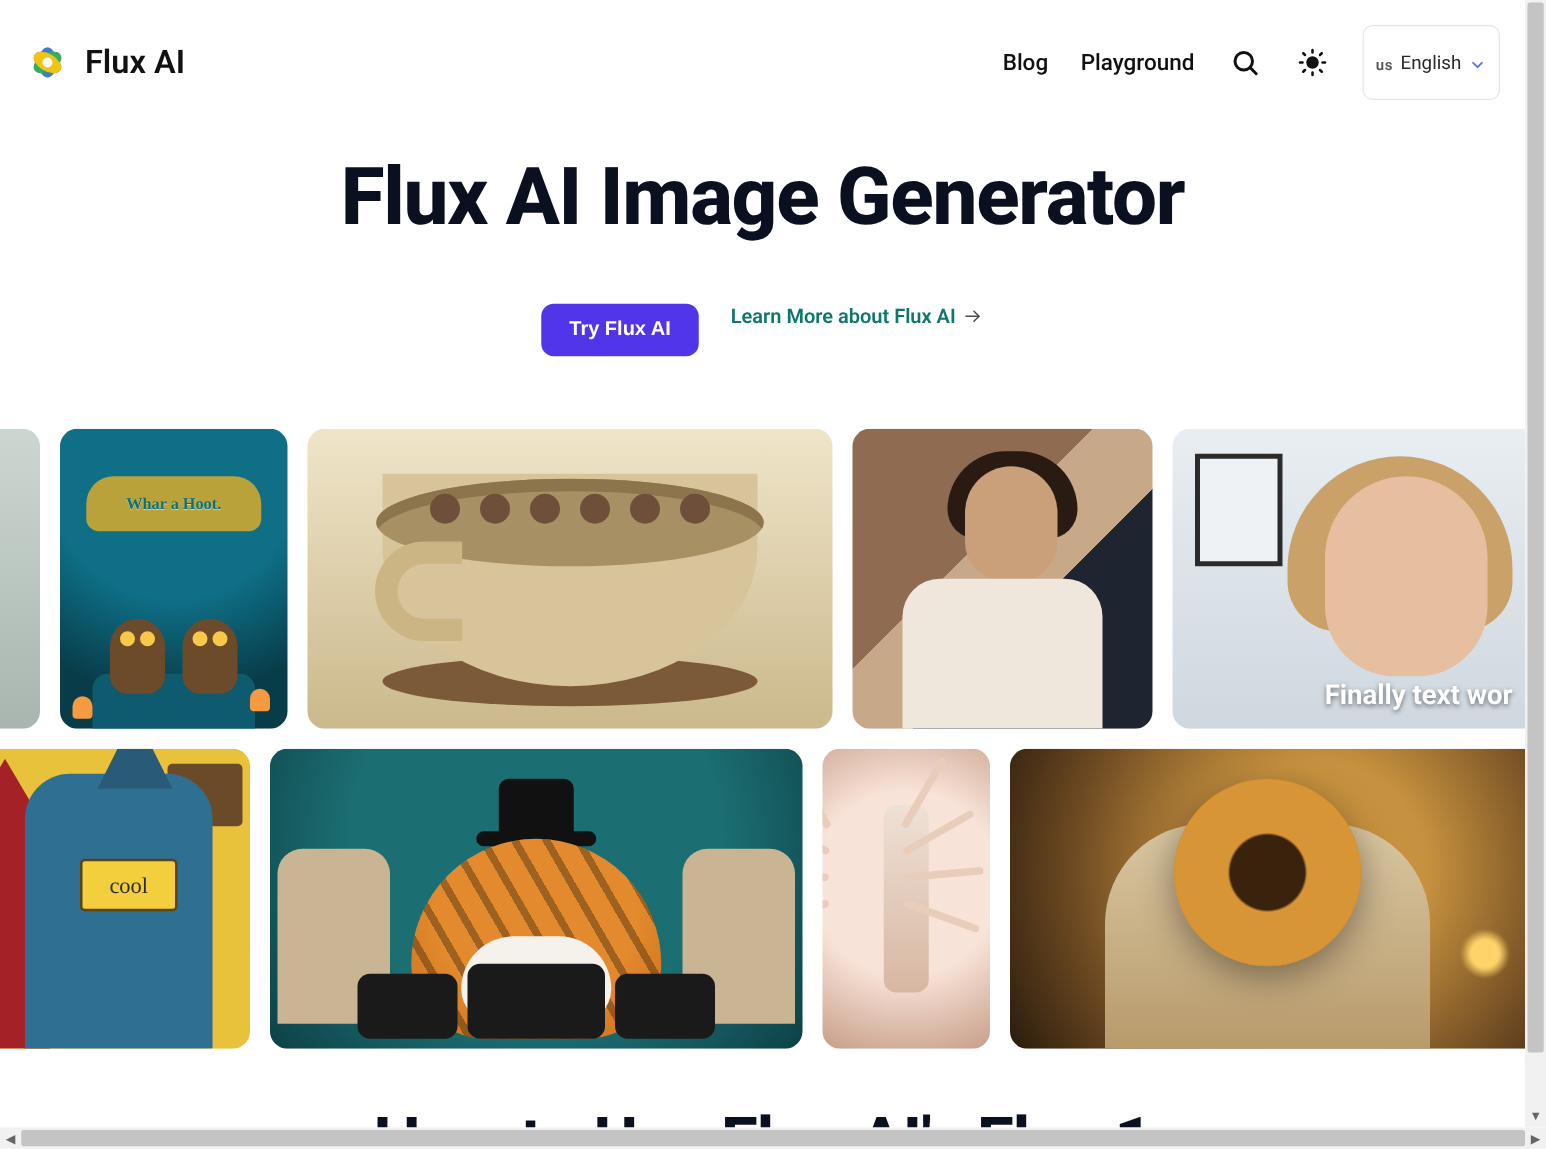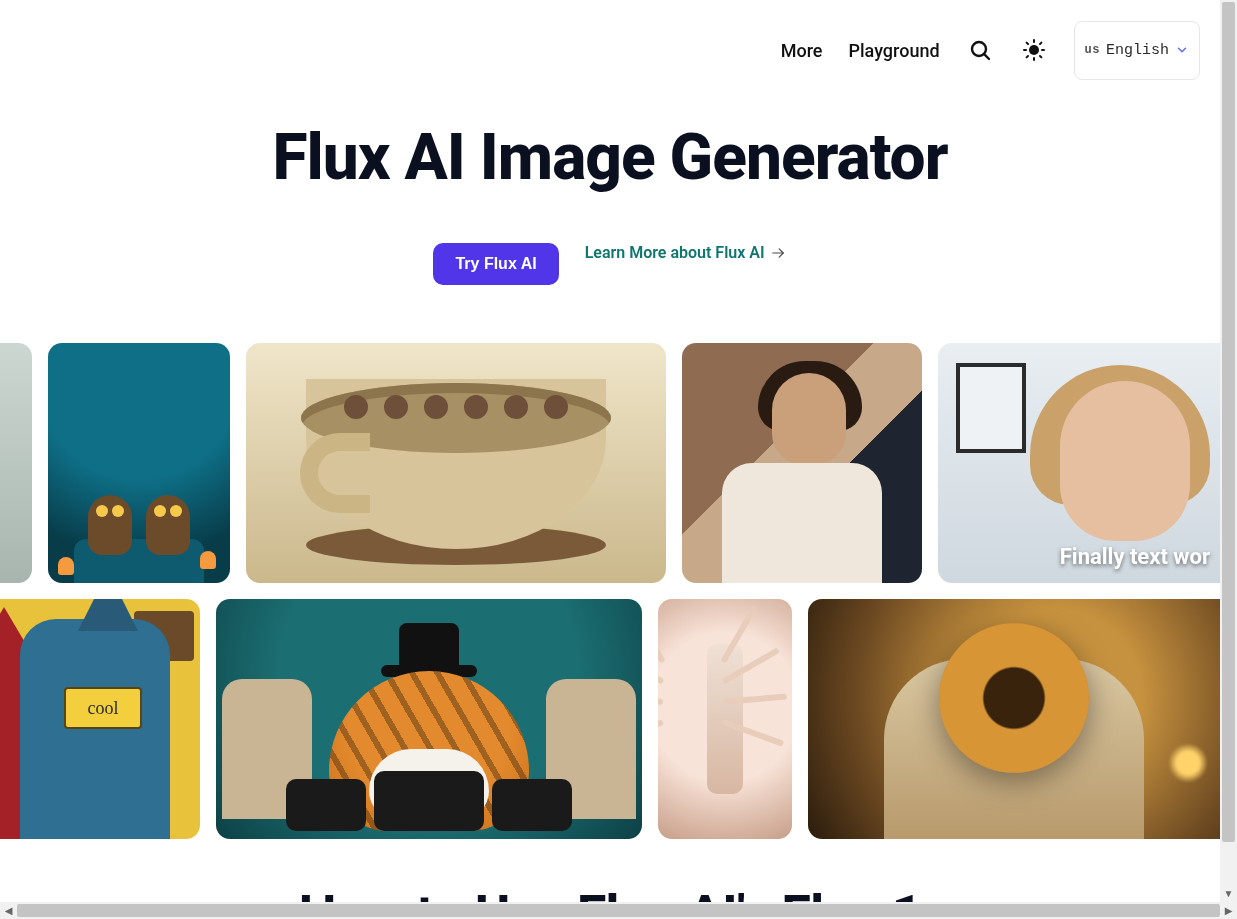--- a/index.html
+++ b/index.html
@@ -17,21 +17,21 @@
 
   
   .header { display:flex; align-items:center; height:100px; padding:0 20px; }
   .brand { display:flex; align-items:center; gap:12px; }
   .brand .logo { width:36px; height:36px; }
   .brand .name { font-size:26px; font-weight:600; color:#111; }
   .spacer { flex:1; }
   .nav { display:flex; align-items:center; gap:26px; }
   .nav a { color:#111; font-size:18px; text-decoration:none; font-weight:500; }
   .iconbtn { width:28px; height:28px; display:flex; align-items:center; justify-content:center; color:#111; cursor:pointer; }
-  .lang { display:flex; align-items:center; gap:6px; border:1px solid #e6e6ea; border-radius:8px; padding:20px 10px; font-size:15px; color:#2a2a2a; cursor:pointer;font-family:Liberation Mono, monospace; }
+  .lang { display:flex; align-items:flex-end; gap:6px; border:1px solid #e6e6ea; border-radius:8px; padding:20px 10px; font-size:15px; color:#2a2a2a; cursor:pointer; }
   .lang .flag { font-size:12px; color:#555; font-weight:600; letter-spacing:.5px; }
   .lang .chev { color:#5b6dfb; }
 
   
   .hero { text-align:center; padding:20px 0 10px; }
   .hero h1 { font-size:64px; font-weight:800; letter-spacing:-1px; color:#0b1020; }
   .cta { display:flex; align-items:flex-start; justify-content:center; gap:26px; margin-top:48px; }
   .btn-primary { background:#5135e8; color:#fff; border:none; border-radius:10px; padding:12px 22px; font-size:16px; font-weight:700; cursor:pointer; }
   .link-secondary { color:#0f766e; font-size:16px; font-weight:600; text-decoration:none; display:inline-flex; align-items:center; gap:4px; }
 
@@ -119,23 +119,39 @@
 
   
   svg { display:block; }
 </style>
 </head>
 <body>
 
 <div class="viewport">
 
   <div class="header">
+    <div class="brand">
+      <span class="logo">
+        <svg viewBox="0 0 36 36" width="36" height="36">
+          <g transform="translate(18 18)">
+            <ellipse rx="7" ry="12" fill="#f4a73b" transform="rotate(0)"></ellipse>
+            <ellipse rx="7" ry="12" fill="#e44b5a" transform="rotate(60)"></ellipse>
+            <ellipse rx="7" ry="12" fill="#7a4fd1" transform="rotate(120)"></ellipse>
+            <ellipse rx="7" ry="12" fill="#3a7bd5" transform="rotate(180)"></ellipse>
+            <ellipse rx="7" ry="12" fill="#2fae66" transform="rotate(240)"></ellipse>
+            <ellipse rx="7" ry="12" fill="#f1c40f" transform="rotate(300)"></ellipse>
+            <circle r="4" fill="#ffffff"></circle>
+          </g>
+        </svg>
+      </span>
+      <span class="name">Flux AI</span>
+    </div>
     <div class="spacer"></div>
     <nav class="nav">
-      <a href="#">More</a>
+      <a href="#">Blog</a>
       <a href="#">Playground</a>
       <span class="iconbtn">
         <svg width="24" height="24" viewBox="0 0 24 24" fill="none" stroke="#111" stroke-width="2.4" stroke-linecap="round">
           <circle cx="11" cy="11" r="7"></circle>
           <line x1="21" y1="21" x2="16.2" y2="16.2"></line>
         </svg>
       </span>
       <span class="iconbtn">
         <svg width="24" height="24" viewBox="0 0 24 24" fill="#111">
           <circle cx="12" cy="12" r="5"></circle>
@@ -176,20 +192,21 @@
             </svg>
         </span>
       </a>
     </div>
   </section>
 
   <section class="gallery">
     <div class="row" style="margin-left:0;">
       <div class="tile t-office partial-left"></div>
       <div class="tile t-owls">
+        <div class="sub">Whar a Hoot.</div>
         <div class="table"></div>
         <div class="owlpair">
             <div class="owl"></div>
             <div class="owl"></div>
           </div>
         <div class="jelly j1"></div>
           <div class="jelly j2"></div>
       </div>
       <div class="tile t-cup">
         <div class="saucer"></div>

